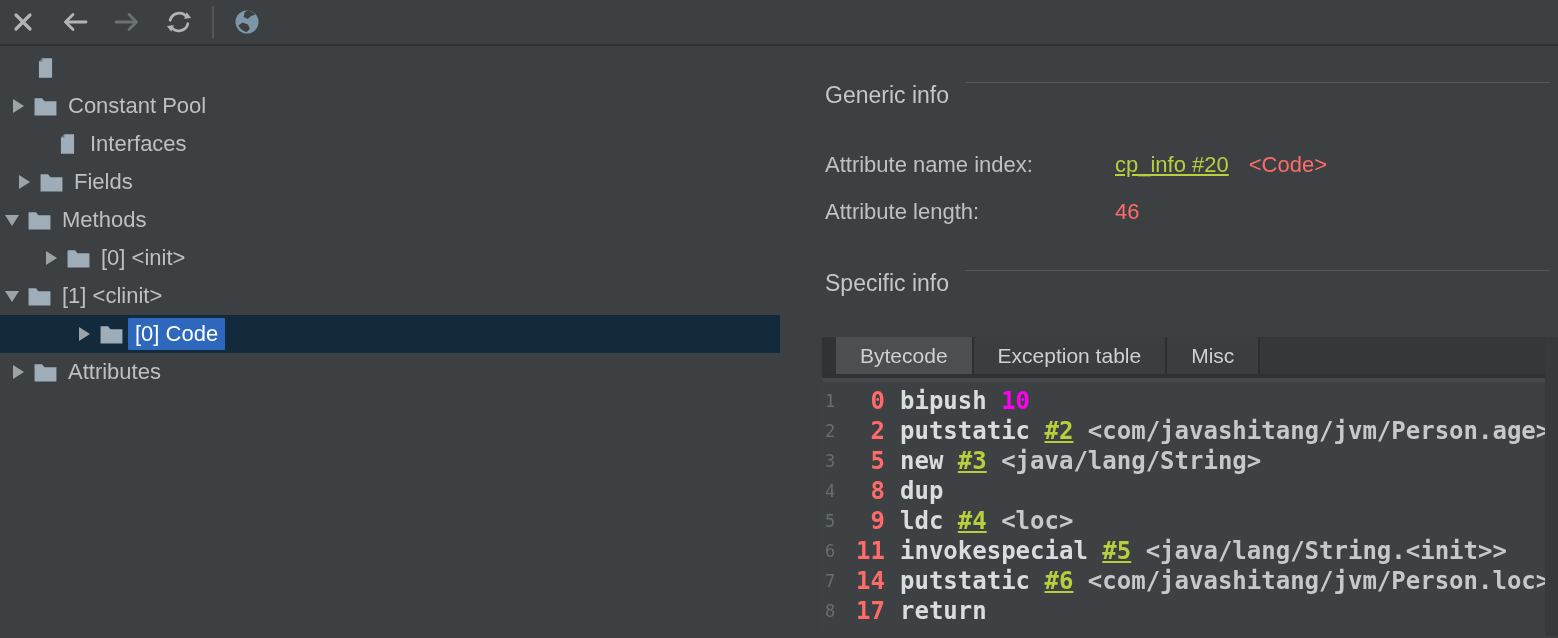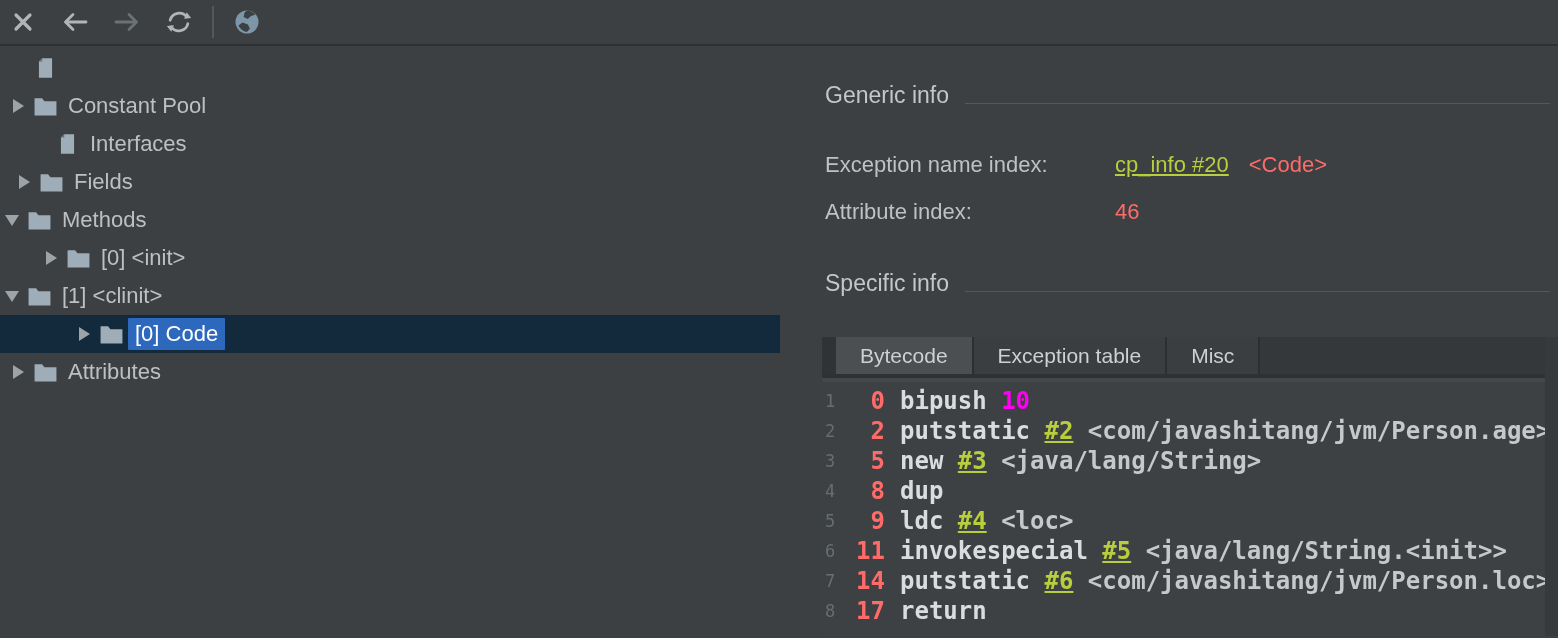--- a/index.html
+++ b/index.html
@@ -24,21 +24,21 @@
   .tree-row{height:38px;display:flex;align-items:center;font-size:22px;color:#bdc0c2;box-sizing:border-box;}
   .tree-row.selected{background:#13293c;}
   .twisty{width:24px;display:flex;justify-content:center;align-items:center;flex:none;}
   .twisty.collapsed::before{content:"";border-left:11px solid #9ea3a7;border-top:7px solid transparent;border-bottom:7px solid transparent;}
   .twisty.expanded::before{content:"";border-top:11px solid #9ea3a7;border-left:7px solid transparent;border-right:7px solid transparent;}
   .node-icon{width:26px;height:24px;margin-left:2px;display:flex;align-items:center;justify-content:center;flex:none;}
   .tree-label{margin-left:10px;white-space:pre;}
   .selected .tree-label{background:#2d68bd;color:#ffffff;padding:3px 7px;margin-left:4px;border-radius:1px;}
   
   .detail{position:absolute;left:822px;top:0;right:0;bottom:0;}
-  .sect{position:absolute;left:3px;right:8px;display:flex;align-items:flex-end;color:#c4c6c8;font-size:23px;}
+  .sect{position:absolute;left:3px;right:8px;display:flex;color:#c4c6c8;font-size:23px;}
   .sect .rule{flex:1;height:1px;background:#55585b;margin-left:16px;margin-bottom:5px;}
   #generic-header{top:36px;}
   #specific-header{top:224px;}
   .kv{position:absolute;left:3px;display:flex;align-items:baseline;font-size:22px;color:#bfc1c3;}
   #kv-name-index{top:106px;}
   #kv-length{top:153px;}
   .kv .k{width:290px;flex:none;}
   .kv .link{color:#b8ce3c;text-decoration:underline;cursor:pointer;}
   .kv .type{color:#ff6b68;margin-left:20px;}
   .kv .val{color:#ff6b68;}
@@ -198,27 +198,27 @@
   </div>
 </div>
 
   <div class="detail">
     <div class="sect" id="generic-header">
       <span>Generic info</span>
       <span class="rule"></span>
     </div>
 
     <div class="kv" id="kv-name-index">
-      <span class="k">Exception name index:</span>
+      <span class="k">Attribute name index:</span>
       <span class="link">cp_info #20</span>
       <span class="type">&lt;Code&gt;</span>
     </div>
 
     <div class="kv" id="kv-length">
-      <span class="k">Attribute index:</span>
+      <span class="k">Attribute length:</span>
       <span class="val">46</span>
     </div>
 
     <div class="sect" id="specific-header">
       <span>Specific info</span>
       <span class="rule"></span>
     </div>
 
     <div class="tabstrip" id="tabs">
       <span class="tab-lead"></span>

